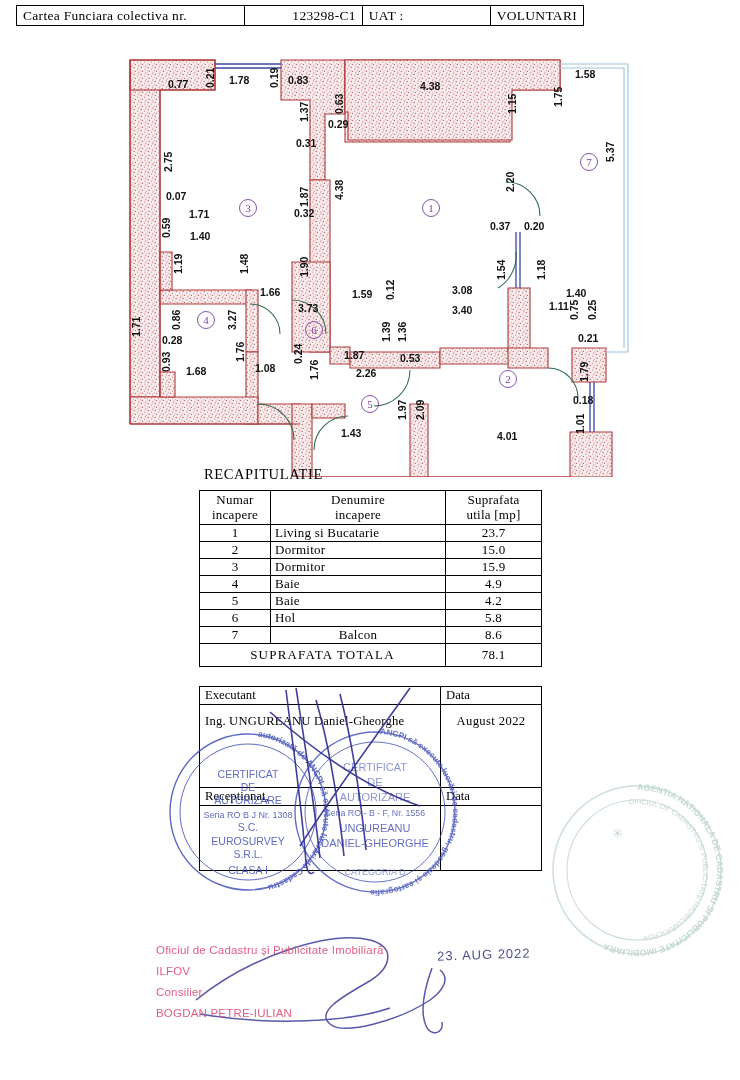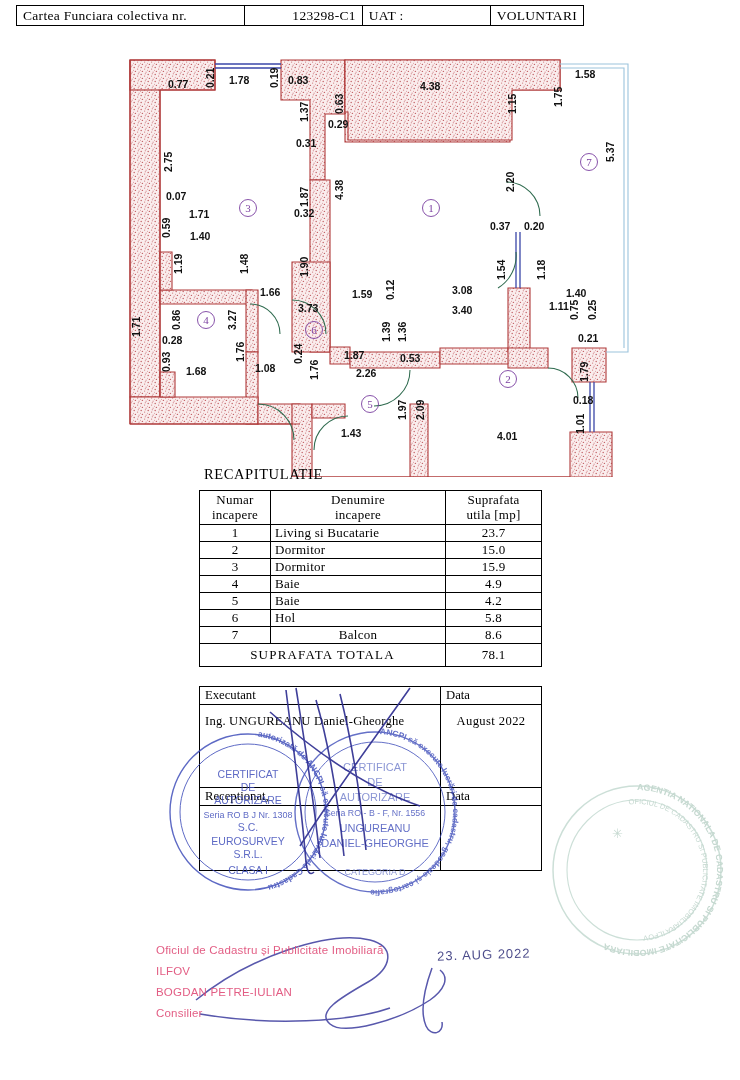--- a/index.html
+++ b/index.html
@@ -448,18 +448,18 @@
       <path d="M196,1000 C250,956 330,930 370,940 C396,947 392,968 368,982
                C340,998 316,1012 330,1024 C344,1036 400,1020 430,1000
                C444,990 450,978 440,970"></path>
       <path d="M200,1014 C270,1026 350,1022 390,1008"></path>
       <path d="M432,968 C424,990 420,1012 426,1026 C431,1037 444,1034 442,1022"></path>
     </g>
   </svg>
 
   <div class="recep-text">
     <div>Oficiul de Cadastru și Publicitate Imobiliară ILFOV</div>
+    <div>Consilier</div>
     <div>BOGDAN PETRE-IULIAN</div>
-    <div>Consilier</div>
   </div>
   <div class="recep-date">23. AUG 2022</div>
 
 </div>
 
 </body></html>

